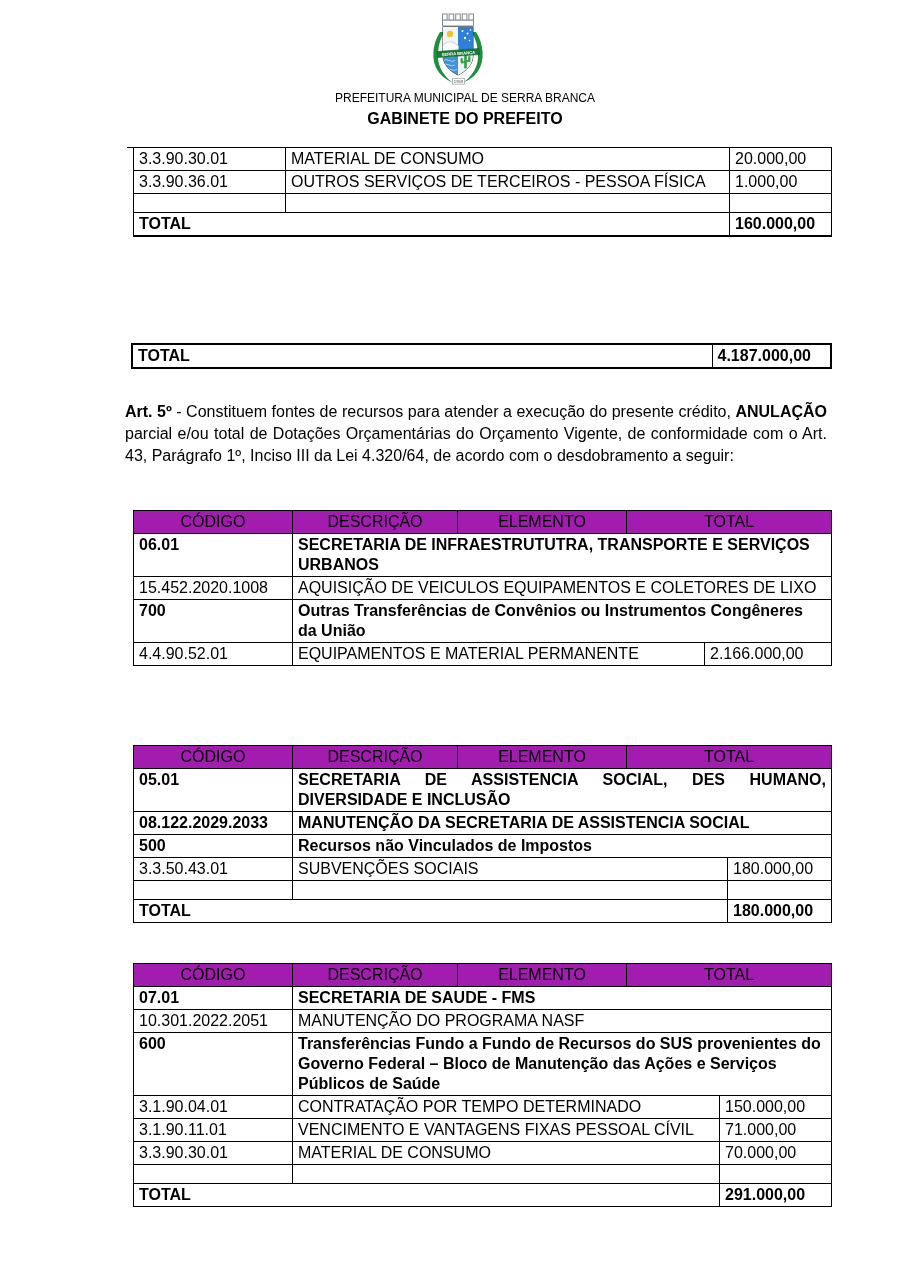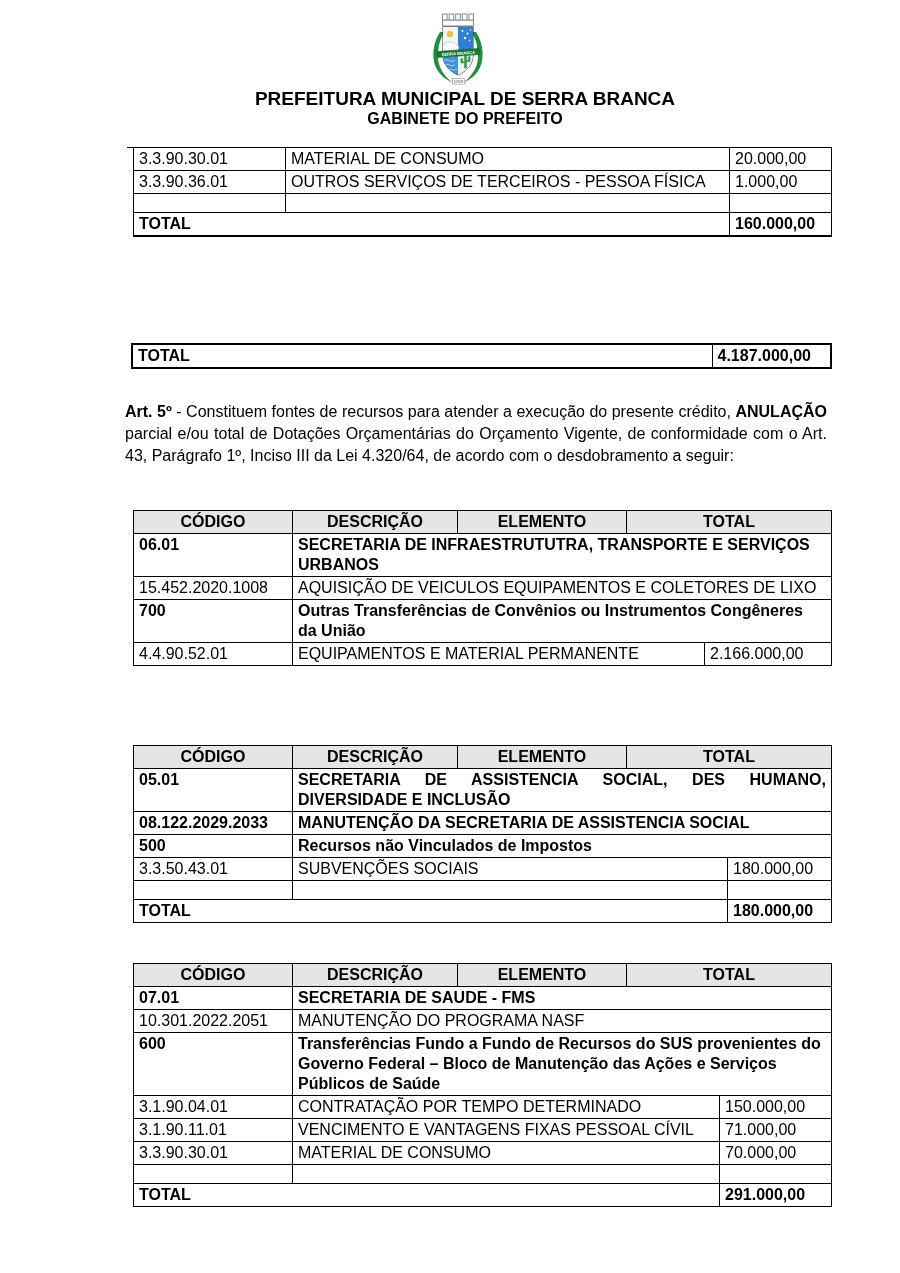--- a/index.html
+++ b/index.html
@@ -5,28 +5,28 @@
   html,body { margin:0; padding:0; background:#ffffff; }
   .page {
     position:relative; width:900px; height:1273px; margin:0 auto;
     background:#ffffff; font-family:"Liberation Sans", sans-serif; color:#000;
     overflow:hidden;
   }
   
   .crest { position:absolute; left:429px; top:11px; width:58px; height:76px; }
   .org-header { position:absolute; left:127px; top:88px; width:676px; text-align:center; }
   .org-state  { font-size:16px; font-weight:bold; line-height:19px; }
-  .org-muni   { font-size:19px; font-weight:bold; line-height:21px; }
+  .org-muni   { font-size:12px; font-weight:normal; line-height:21px; }
   .org-office { font-size:16px; font-weight:bold; line-height:19px; }
   .top-rule { position:absolute; left:127px; top:147px; width:705px; height:1px; background:#000; }
 
   
   .tbl { border-collapse:collapse; table-layout:fixed; font-size:16px; line-height:20px; }
   .tbl td, .tbl th { border:1px solid #000; padding:1px 5px; vertical-align:top; overflow:hidden; }
-  .tbl th { background:#e5e5e5; font-weight:bold; text-align:center; }
+  .tbl th { background:#a21caf; font-weight:normal; text-align:center; }
   .code { text-align:left; white-space:nowrap; }
   .val  { text-align:left; white-space:nowrap;margin-left:23px; }
   .b { font-weight:bold; }
   .just { text-align:justify; }
   .empty-cell { height:16px; }
 
   .tbl-cont  { position:absolute; left:133px; top:147px; width:699px; border-bottom:2px solid #000; }
   .tbl-grand { position:absolute; left:131px; top:343px; width:701px; border:2px solid #000; }
   .tbl-1 { position:absolute; left:133px; top:510px; width:699px; }
   .tbl-2 { position:absolute; left:133px; top:745px; width:699px; }

